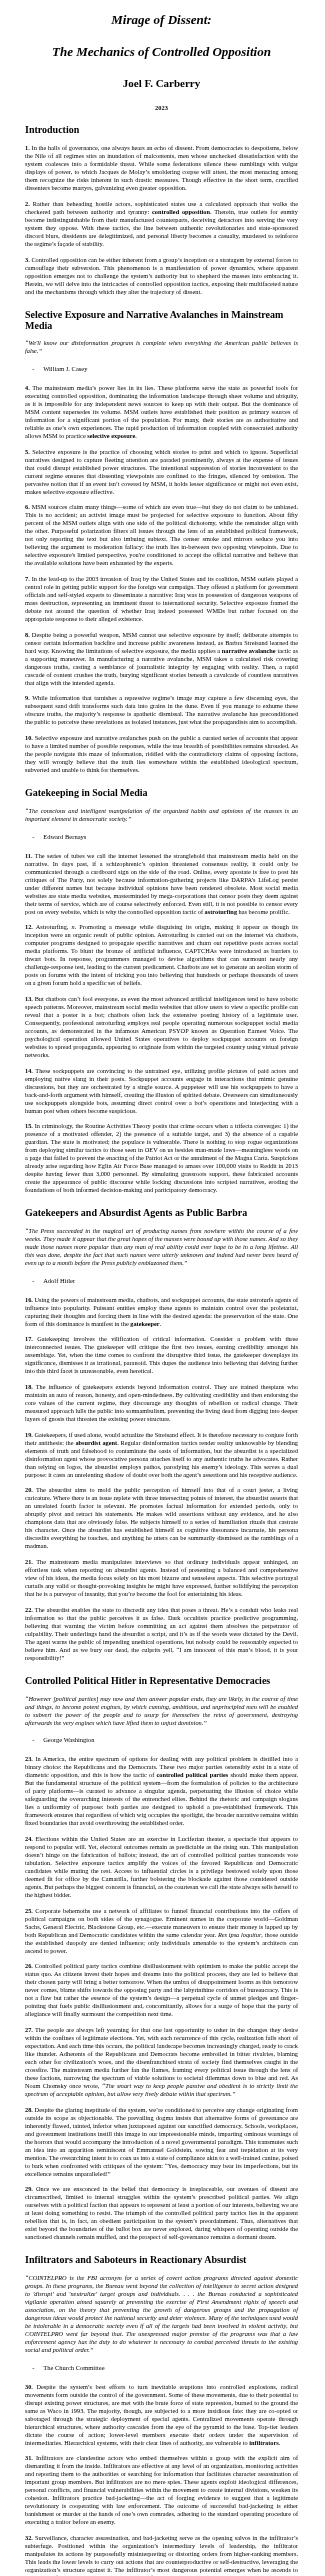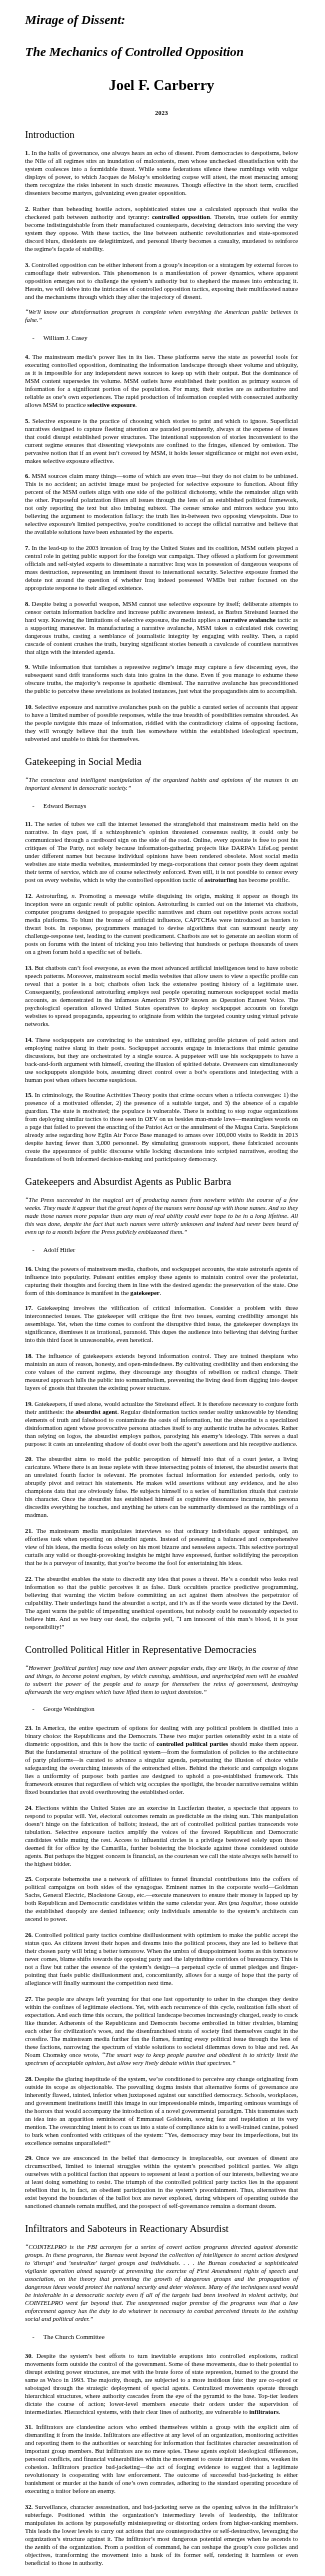--- a/index.html
+++ b/index.html
@@ -7,42 +7,43 @@
     width: 325px;
     height: 3158px;
     box-sizing: border-box;
     padding: 13.4px 27px 0 25px;
     background: #ffffff;
     color: #000000;
     font-family: "Liberation Serif", "DejaVu Serif", serif;
     overflow: hidden;
   }
   .doc-title {
+    text-align: center;
     font-size: 13px;
     font-weight: bold;
     font-style: italic;
     line-height: 1.12;
     margin: 0;
   }
   .doc-title.second { margin-top: 17px; }
   .doc-author {
     text-align: center;
-    font-size: 15px;
+    font-size: 11px;
     font-weight: bold;
     margin: 18px 0 0 0;
   }
   .doc-year {
     text-align: center;
     font-size: 6.4px;
     font-weight: bold;
     margin: 15px 0 0 0;
   }
   h2.section-heading {
     font-size: 10px;
-    font-weight: normal;
+    font-weight: bold;
     margin: 13px 0 8.8px 0;
     line-height: 1.1;
   }
   p.para, p.quote {
     font-size: 6.3px;
     line-height: 8px;
     text-align: justify;
     margin: 7.7px 0;
   }
   p.quote { font-style: italic; }
@@ -64,20 +65,21 @@
 <div class="page">
   <h1 class="doc-title first">Mirage of Dissent:</h1>
   <h1 class="doc-title second">The Mechanics of Controlled Opposition</h1>
   <div class="doc-author">Joel F. Carberry</div>
   <div class="doc-year">2023</div>
   <main>
       <h2 class="section-heading">Introduction</h2>
       <p class="para"><span class="bold">1.</span><span> In the halls of governance, one always hears an echo of dissent. From democracies to despotisms, below the Nile of all regimes stirs an inundation of malcontents, men whose unchecked dissatisfaction with the system coalesces into a formidable threat. While some federations silence these rumblings with vulgar displays of power, to which Jacques de Molay’s smoldering corpse will attest, the most menacing among them recognize the risks inherent in such drastic measures. Though effective in the short term, crucified dissenters become martyrs, galvanizing even greater opposition.</span></p>
       <p class="para"><span class="bold">2.</span><span> Rather than beheading hostile actors, sophisticated states use a calculated approach that walks the checkered path between authority and tyranny: </span><span class="bold">controlled opposition</span><span>. Therein, true outlets for enmity become indistinguishable from their manufactured counterparts, deceiving detractors into serving the very system they oppose. With these tactics, the line between authentic revolutionaries and state-sponsored discord blurs, dissidents are delegitimized, and personal liberty becomes a casualty, murdered to reinforce the regime’s façade of stability.</span></p>
       <p class="para"><span class="bold">3.</span><span> Controlled opposition can be either inherent from a group’s inception or a stratagem by external forces to camouflage their subversion. This phenomenon is a manifestation of power dynamics, where apparent opposition emerges not to challenge the system’s authority but to shepherd the masses into embracing it. Herein, we will delve into the intricacies of controlled opposition tactics, exposing their multifaceted nature and the mechanisms through which they alter the trajectory of dissent.</span></p>
+      <h2 class="section-heading">Selective Exposure and Narrative Avalanches in Mainstream Media</h2>
       <p class="quote">“We'll know our disinformation program is complete when everything the American public believes is false.”</p>
       <p class="attribution">
         <span>-</span>
         <span>William J. Casey</span>
       </p>
       <p class="para"><span class="bold">4.</span><span> The mainstream media’s power lies in its lies. These platforms serve the state as powerful tools for executing controlled opposition, dominating the information landscape through sheer volume and ubiquity, as it is impossible for any independent news sources to keep up with their output. But the dominance of MSM content supersedes its volume. MSM outlets have established their position as primary sources of information for a significant portion of the population. For many, their stories are as authoritative and reliable as one’s own experiences. The rapid production of information coupled with consecrated authority allows MSM to practice </span><span class="bold">selective exposure</span><span>.</span></p>
       <p class="para"><span class="bold">5.</span><span> Selective exposure is the practice of choosing which stories to print and which to ignore. Superficial narratives designed to capture fleeting attention are paraded prominently, always at the expense of issues that could disrupt established power structures. The intentional suppression of stories inconvenient to the current regime ensures that dissenting viewpoints are confined to the fringes, silenced by omission. The pervasive notion that if an event isn’t covered by MSM, it holds lesser significance or might not even exist, makes selective exposure effective.</span></p>
       <p class="para"><span class="bold">6.</span><span> MSM sources claim many things—some of which are even true—but they do not claim to be unbiased. This is no accident; an activist image must be projected for selective exposure to function. About fifty percent of the MSM outlets align with one side of the political dichotomy, while the remainder align with the other. Purposeful polarization filters all issues through the lens of an established political framework, not only reporting the text but also imbuing subtext. The censer smoke and mirrors seduce you into believing the argument to moderation fallacy: the truth lies in-between two opposing viewpoints. Due to selective exposure's limited perspective, you're conditioned to accept the official narrative and believe that the available solutions have been exhausted by the experts.</span></p>
       <p class="para"><span class="bold">7.</span><span> In the lead-up to the 2003 invasion of Iraq by the United States and its coalition, MSM outlets played a central role in getting public support for the foreign war campaign. They offered a platform for government officials and self-styled experts to disseminate a narrative: Iraq was in possession of dangerous weapons of mass destruction, representing an imminent threat to international security. Selective exposure framed the debate not around the question of whether Iraq indeed possessed WMDs but rather focused on the appropriate response to their alleged existence.</span></p>
       <p class="para"><span class="bold">8.</span><span> Despite being a powerful weapon, MSM cannot use selective exposure by itself; deliberate attempts to censor certain information backfire and increase public awareness instead, as Barbra Streisand learned the hard way. Knowing the limitations of selective exposure, the media applies a </span><span class="bold">narrative avalanche</span><span> tactic as a supporting maneuver. In manufacturing a narrative avalanche, MSM takes a calculated risk covering dangerous truths, casting a semblance of journalistic integrity by engaging with reality. Then, a rapid cascade of content crushes the truth, burying significant stories beneath a cavalcade of countless narratives that align with the intended agenda.</span></p>

